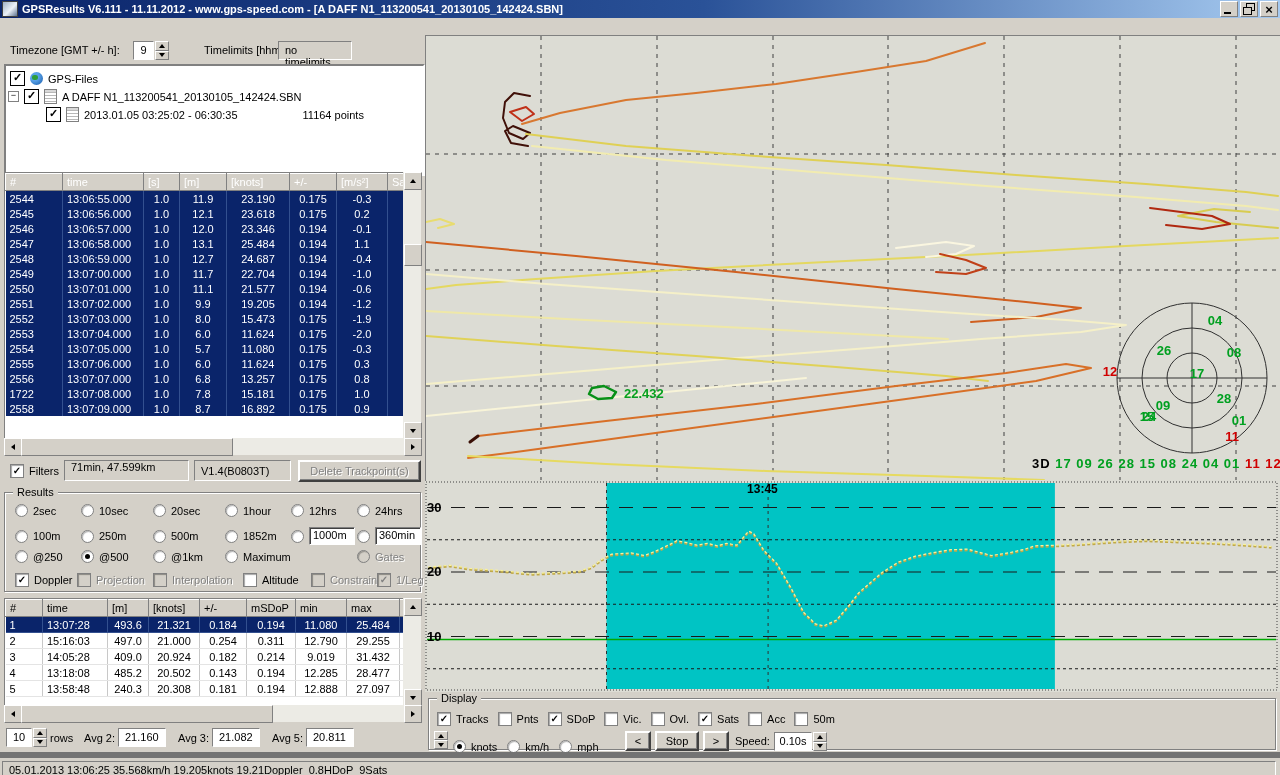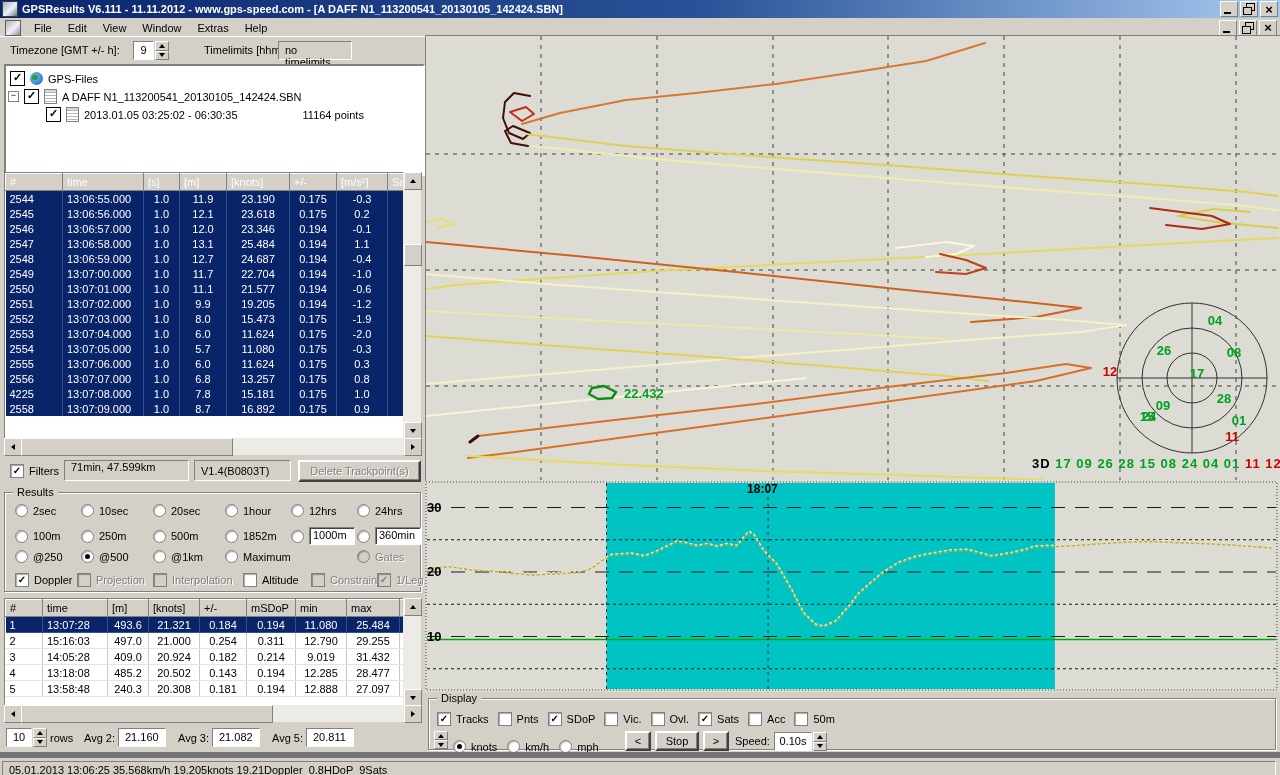--- a/index.html
+++ b/index.html
@@ -116,41 +116,20 @@
     <span class="winbtn b-raised1">
         <span class="g-min"></span>
       </span>
     <span class="winbtn b-raised1 g-rest">
         <span class="r1"></span>
         <span class="r2"></span>
       </span>
     <span class="winbtn b-raised1 g-close"></span>
   </div>
 
-  <div class="menubar">
-    <span class="mdi-doc-icon"></span>
-    <span style="display:flex;">
-        <span class="menu-item">File</span>
-        <span class="menu-item">Edit</span>
-        <span class="menu-item">View</span>
-        <span class="menu-item">Window</span>
-        <span class="menu-item">Extras</span>
-        <span class="menu-item">Help</span>
-      </span>
-    <span class="mdi-btns">
-      <span class="winbtn b-raised1">
-          <span class="g-min"></span>
-        </span>
-      <span class="winbtn b-raised1 g-rest">
-          <span class="r1"></span>
-          <span class="r2"></span>
-        </span>
-      <span class="winbtn b-raised1 g-close"></span>
-    </span>
-  </div>
 
   <div class="tbrow">
     <span class="lbl" style="left:10px;top:6px;">Timezone [GMT +/- h]:</span>
     <span class="spinbox" style="left:133px;top:3px;">
       <span class="spin-val b-sunken1">9</span>
       <span class="spin-btns">
         <span class="spin-b b-raised1">
             <span class="tri-up"></span>
           </span>
         <span class="spin-b b-raised1">
@@ -335,21 +314,21 @@
             <td>13:07:07.000</td>
             <td>1.0</td>
             <td>6.8</td>
             <td>13.257</td>
             <td>0.175</td>
             <td>0.8</td>
             <td>9</td>
             <td>0.8</td>
           </tr>
           <tr class="sel">
-            <td>4225</td>
+            <td>1722</td>
             <td>13:07:08.000</td>
             <td>1.0</td>
             <td>7.8</td>
             <td>15.181</td>
             <td>0.175</td>
             <td>1.0</td>
             <td>9</td>
             <td>0.8</td>
           </tr>
           <tr class="sel">
@@ -700,21 +679,21 @@
           <line x1="343.09200000000004" x2="343.09200000000004" y1="2" y2="208" stroke="#303030" stroke-dasharray="3,4"></line>
         </g>
       <polyline id="speed-line" fill="none" stroke="#C0A948" stroke-width="2.4" stroke-dasharray="3,2.2" points="3.0,87.1 25.0,85.2 44.5,88.4 74.9,90.4 106.2,93.6 134.1,92.3 154.4,91.0 166.3,87.1 176.4,79.4 186.6,74.2 206.0,72.9 219.6,75.5 232.3,70.4 245.8,63.9 251.7,60.7 261.9,62.6 272.0,65.2 282.2,63.3 292.3,65.8 301.6,63.3 311.8,65.2 323.6,51.0 328.7,53.6 338.9,70.4 351.6,83.3 365.9,107.8 378.6,132.3 390.5,143.9 398.9,145.8 411.6,140.0 425.2,123.9 433.6,112.9 456.5,92.9 473.4,82.0 490.3,76.2 506.4,72.9 525.8,69.7 542.7,69.1 566.4,75.5 583.4,72.9 600.3,69.1 609.6,65.8 629.9,65.2 655.3,63.9 689.1,61.3 722.1,60.0 755.1,61.3 788.9,62.6 821.9,64.6 846.5,66.5"></polyline>
       <polyline id="speed-line2" fill="none" stroke="#F8F2A0" stroke-width="1.2" stroke-dasharray="3,2.2" transform="translate(0,-1)" points="3.0,87.1 25.0,85.2 44.5,88.4 74.9,90.4 106.2,93.6 134.1,92.3 154.4,91.0 166.3,87.1 176.4,79.4 186.6,74.2 206.0,72.9 219.6,75.5 232.3,70.4 245.8,63.9 251.7,60.7 261.9,62.6 272.0,65.2 282.2,63.3 292.3,65.8 301.6,63.3 311.8,65.2 323.6,51.0 328.7,53.6 338.9,70.4 351.6,83.3 365.9,107.8 378.6,132.3 390.5,143.9 398.9,145.8 411.6,140.0 425.2,123.9 433.6,112.9 456.5,92.9 473.4,82.0 490.3,76.2 506.4,72.9 525.8,69.7 542.7,69.1 566.4,75.5 583.4,72.9 600.3,69.1 609.6,65.8 629.9,65.2 655.3,63.9 689.1,61.3 722.1,60.0 755.1,61.3 788.9,62.6 821.9,64.6 846.5,66.5"></polyline>
     </svg>
     <div id="graph-ylabels">
         <span class="g-ylab" style="top: 18.5px;">30</span>
         <span class="g-ylab" style="top: 83px;">20</span>
         <span class="g-ylab" style="top: 147.5px;">10</span>
       </div>
-    <span class="g-xlab" id="x-tick-label" style="left: 322.092px;">18:07</span>
+    <span class="g-xlab" id="x-tick-label" style="left: 322.092px;">13:45</span>
   </div>
 
   <div class="groupbox" style="left:428px;top:698px;width:846px;height:50px;">
     <span class="gb-label">Display</span>
     <div class="disp-checks">
         <span class="opt-item">
           <span class="check on">✓</span>
           <span class="opt-label">Tracks</span>
         </span>
         <span class="opt-item">

